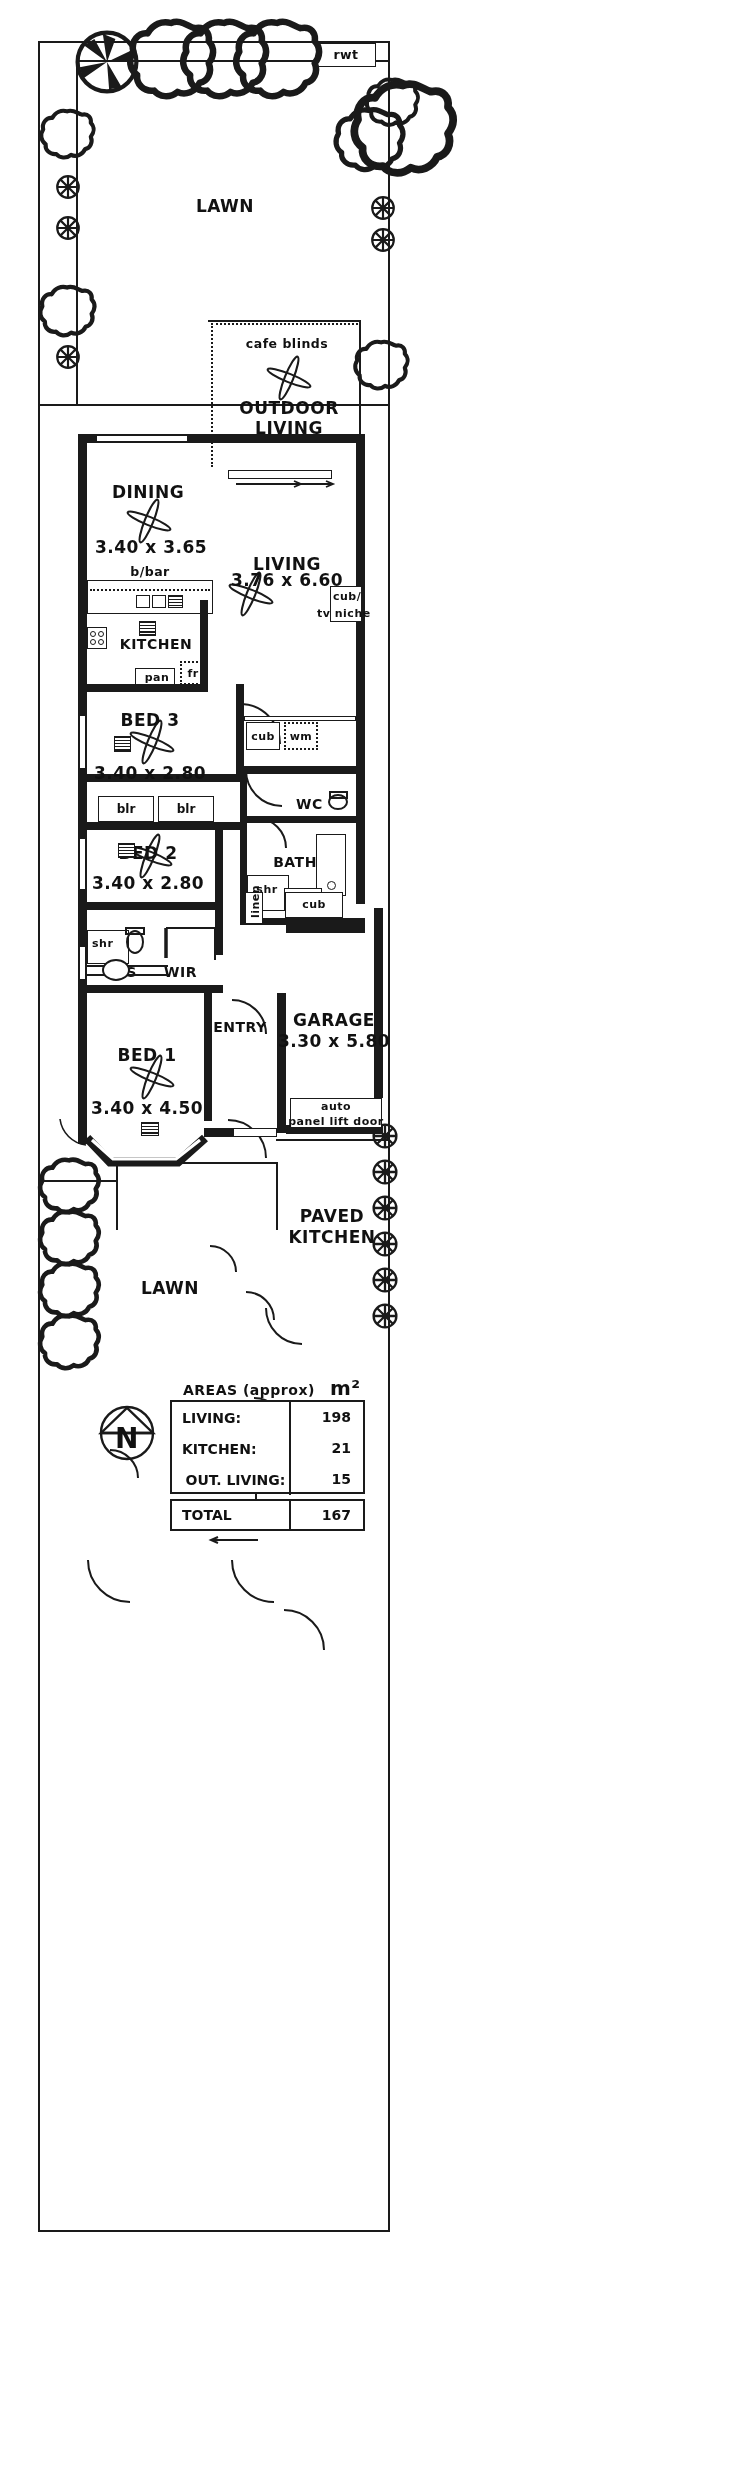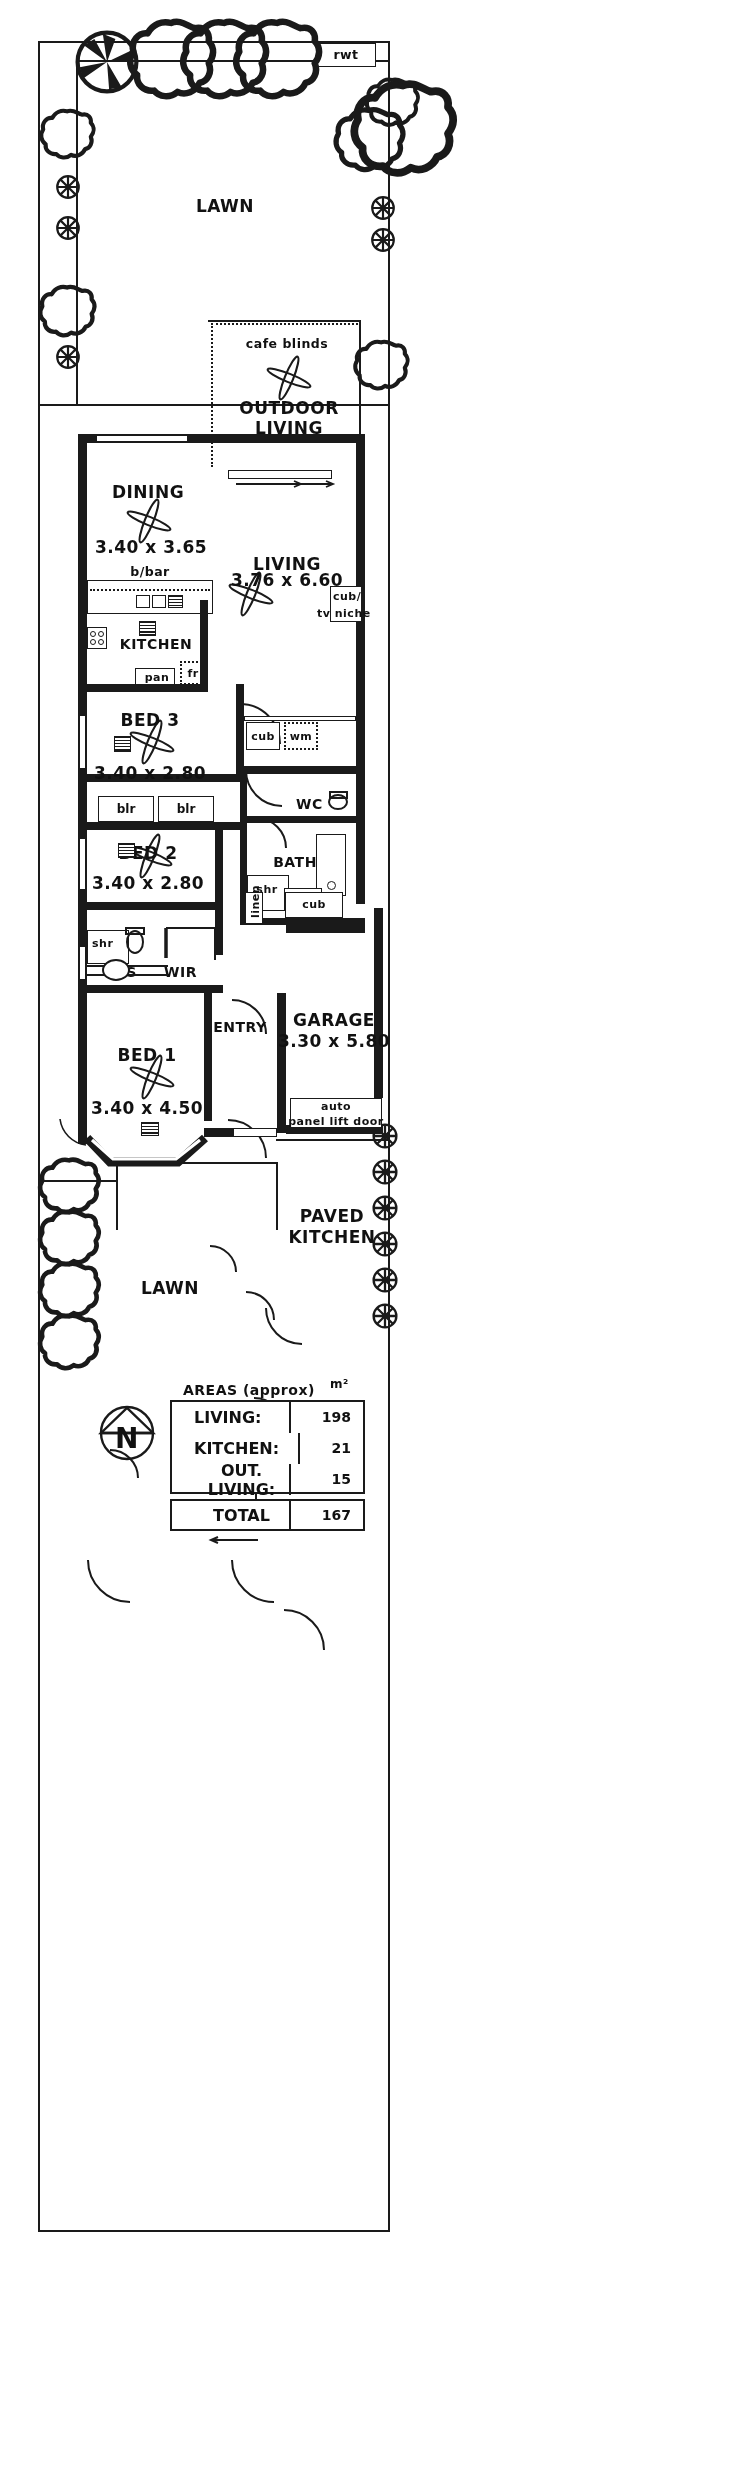--- a/index.html
+++ b/index.html
@@ -23,21 +23,21 @@
   .win{position:absolute;background:#ffffff;border:1.4px solid #1a1a1a;box-sizing:border-box;}
   
   .fx{position:absolute;border:1.6px solid #1a1a1a;box-sizing:border-box;background:#fff;}
   .fxr{position:absolute;border:1.6px solid #1a1a1a;box-sizing:border-box;background:#fff;border-radius:50%;}
   .dotted{position:absolute;border-top:2px dotted #1a1a1a;}
   .dottedv{position:absolute;border-left:2.4px dotted #1a1a1a;}
   .dotbox{position:absolute;border:2px dotted #1a1a1a;box-sizing:border-box;}
   svg{position:absolute;left:0;top:0;overflow:visible;}
   .tbl{position:absolute;border:2px solid #1a1a1a;box-sizing:border-box;background:#fff;}
   .trow{display:flex;align-items:center;height:30px;}
-  .tcell{font-size:16px;font-weight:700;color:#111;padding-left:10px;margin-left:12px;}
+  .tcell{font-size:14px;font-weight:700;color:#111;padding-left:10px;}
   .tnum{font-size:14px;font-weight:700;color:#111;text-align:right;padding-right:12px;}
   .blrbox{position:absolute;border:1.8px solid #1a1a1a;box-sizing:border-box;background:#fff;
           display:flex;align-items:center;justify-content:center;font-size:12px;font-weight:700;color:#111;}
   .hatch{position:absolute;background:#fff;border:1.5px solid #1a1a1a;box-sizing:border-box;
       background-image:repeating-linear-gradient(to bottom,#1a1a1a 0 1.2px,#fff 1.2px 3.1px);}
 </style>
 </head>
 <body>
 
 <div id="stage">
@@ -312,37 +312,37 @@
   <div class="lbl big ctr" style="left:170px;top:1280px;">LAWN</div>
 
   <svg width="750" height="2480" style="pointer-events:none;">
     <circle cx="127" cy="1433" r="26" fill="none" stroke="#1a1a1a" stroke-width="2.4"></circle>
     <path d="M101,1433 L127,1408 L153,1433 Z" fill="none" stroke="#1a1a1a" stroke-width="2.4"></path>
     <path d="M101,1433 L153,1433" stroke="#1a1a1a" stroke-width="2.4"></path>
   </svg>
   <div class="lbl ctr" style="left:127px;top:1425px;font-size:28px;font-weight:800;">N</div>
 
   <div class="lbl med" style="left:183px;top:1383px;">AREAS (approx)</div>
-  <div class="lbl med" style="left:330px;top:1378px;font-size:12px;">m²</div>
+  <div class="lbl med" style="left:330px;top:1378px;font-size:20px;">m²</div>
 
   <div class="tbl" style="left:170px;top:1400px;width:195px;height:94px;">
     <div class="trow" style="height:31px;">
       <div class="tcell" style="flex:1;">LIVING:</div>
       <div class="tnum" style="width:60px;border-left:2px solid #1a1a1a;line-height:31px;height:31px;">198</div>
     </div>
     <div class="trow" style="height:31px;">
       <div class="tcell" style="flex:1;">KITCHEN:</div>
       <div class="tnum" style="width:60px;border-left:2px solid #1a1a1a;line-height:31px;height:31px;margin-left:19px;">21</div>
     </div>
     <div class="trow" style="height:31px;">
       <div class="tcell" style="flex:1;text-align:center;">OUT. LIVING:</div>
       <div class="tnum" style="width:60px;border-left:2px solid #1a1a1a;line-height:31px;height:31px;">15</div>
     </div>
   </div>
 
   <div class="tbl" style="left:170px;top:1499px;width:195px;height:32px;">
     <div class="trow" style="height:28px;">
-      <div class="tcell" style="flex:1;text-align:center;">TOTAL</div>
+      <div class="tcell" style="flex:1;">TOTAL</div>
       <div class="tnum" style="width:60px;border-left:2px solid #1a1a1a;line-height:28px;height:28px;">167</div>
     </div>
   </div>
 
 </div>
 
 </body></html>

